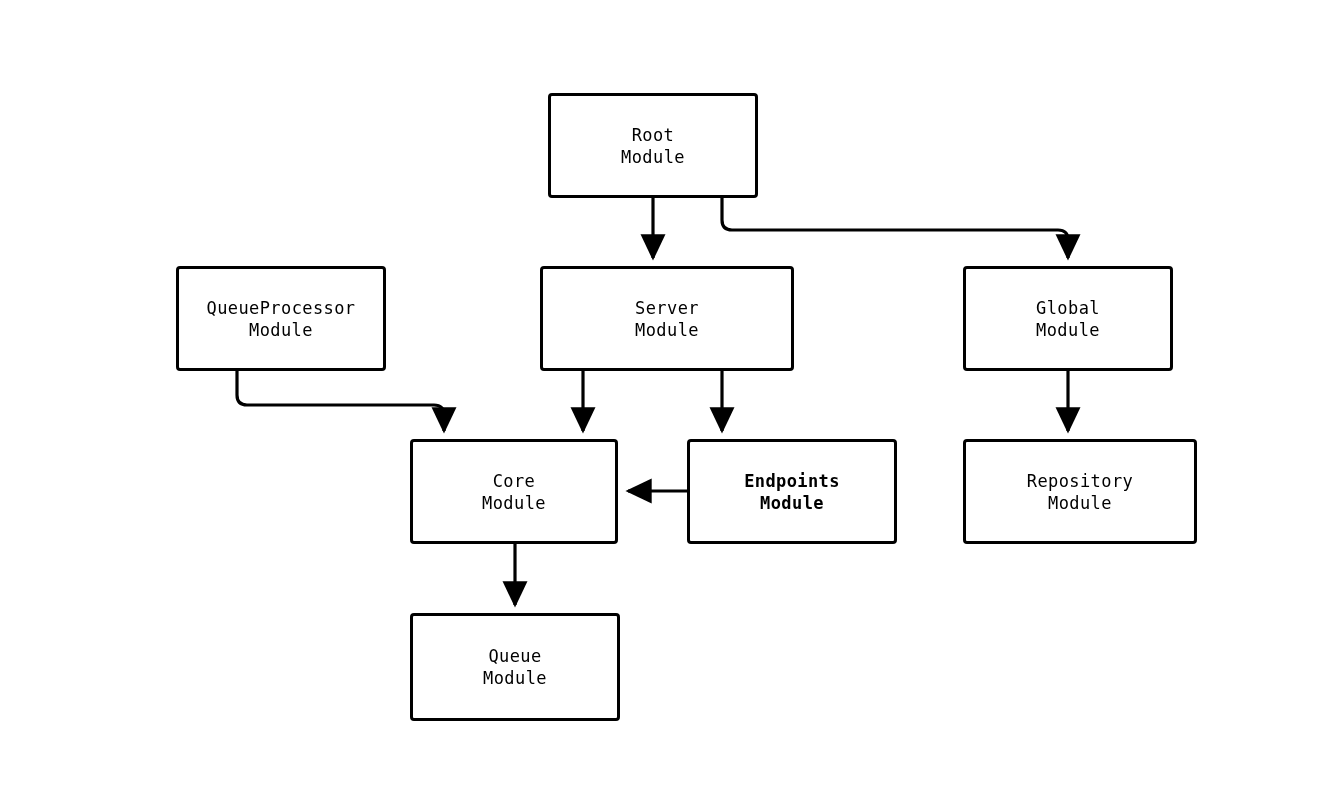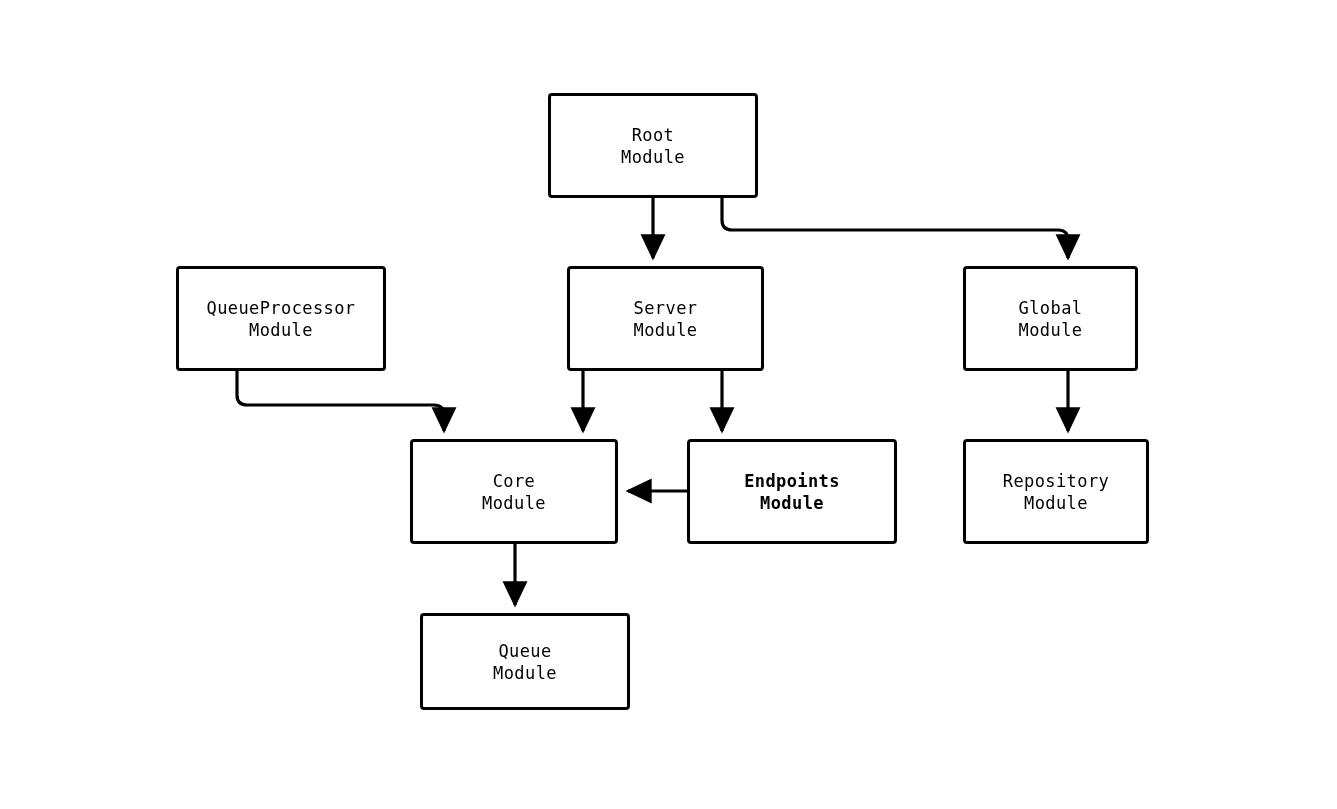--- a/index.html
+++ b/index.html
@@ -74,43 +74,43 @@
   <div class="node" style="left:548px; top:93px; width:210px; height:105px;">
     <span class="node-label">Root
 Module</span>
   </div>
 
   <div class="node" style="left:132px; top:266px; width:210px; height:105px;margin-left:44px;">
     <span class="node-label">QueueProcessor
 Module</span>
   </div>
 
-  <div class="node" style="left:567px; top:266px; width:197px; height:105px;">
+  <div class="node" style="left:540px; top:266px; width:254px; height:105px;">
     <span class="node-label">Server
 Module</span>
   </div>
 
-  <div class="node" style="left:963px; top:266px; width:175px; height:105px;">
+  <div class="node" style="left:963px; top:266px; width:210px; height:105px;">
     <span class="node-label">Global
 Module</span>
   </div>
 
   <div class="node" style="left:410px; top:439px; width:208px; height:105px;">
     <span class="node-label">Core
 Module</span>
   </div>
 
   <div class="node" style="left:687px; top:439px; width:210px; height:105px;font-weight:bold;">
     <span class="node-label">Endpoints
 Module</span>
   </div>
 
-  <div class="node" style="left:963px; top:439px; width:186px; height:105px;">
+  <div class="node" style="left:963px; top:439px; width:234px; height:105px;">
     <span class="node-label">Repository
 Module</span>
   </div>
 
-  <div class="node" style="left:420px; top:613px; width:210px; height:97px;">
+  <div class="node" style="left:410px; top:613px; width:210px; height:108px;">
     <span class="node-label">Queue
 Module</span>
   </div>
 
 </div>
 
 </body></html>

